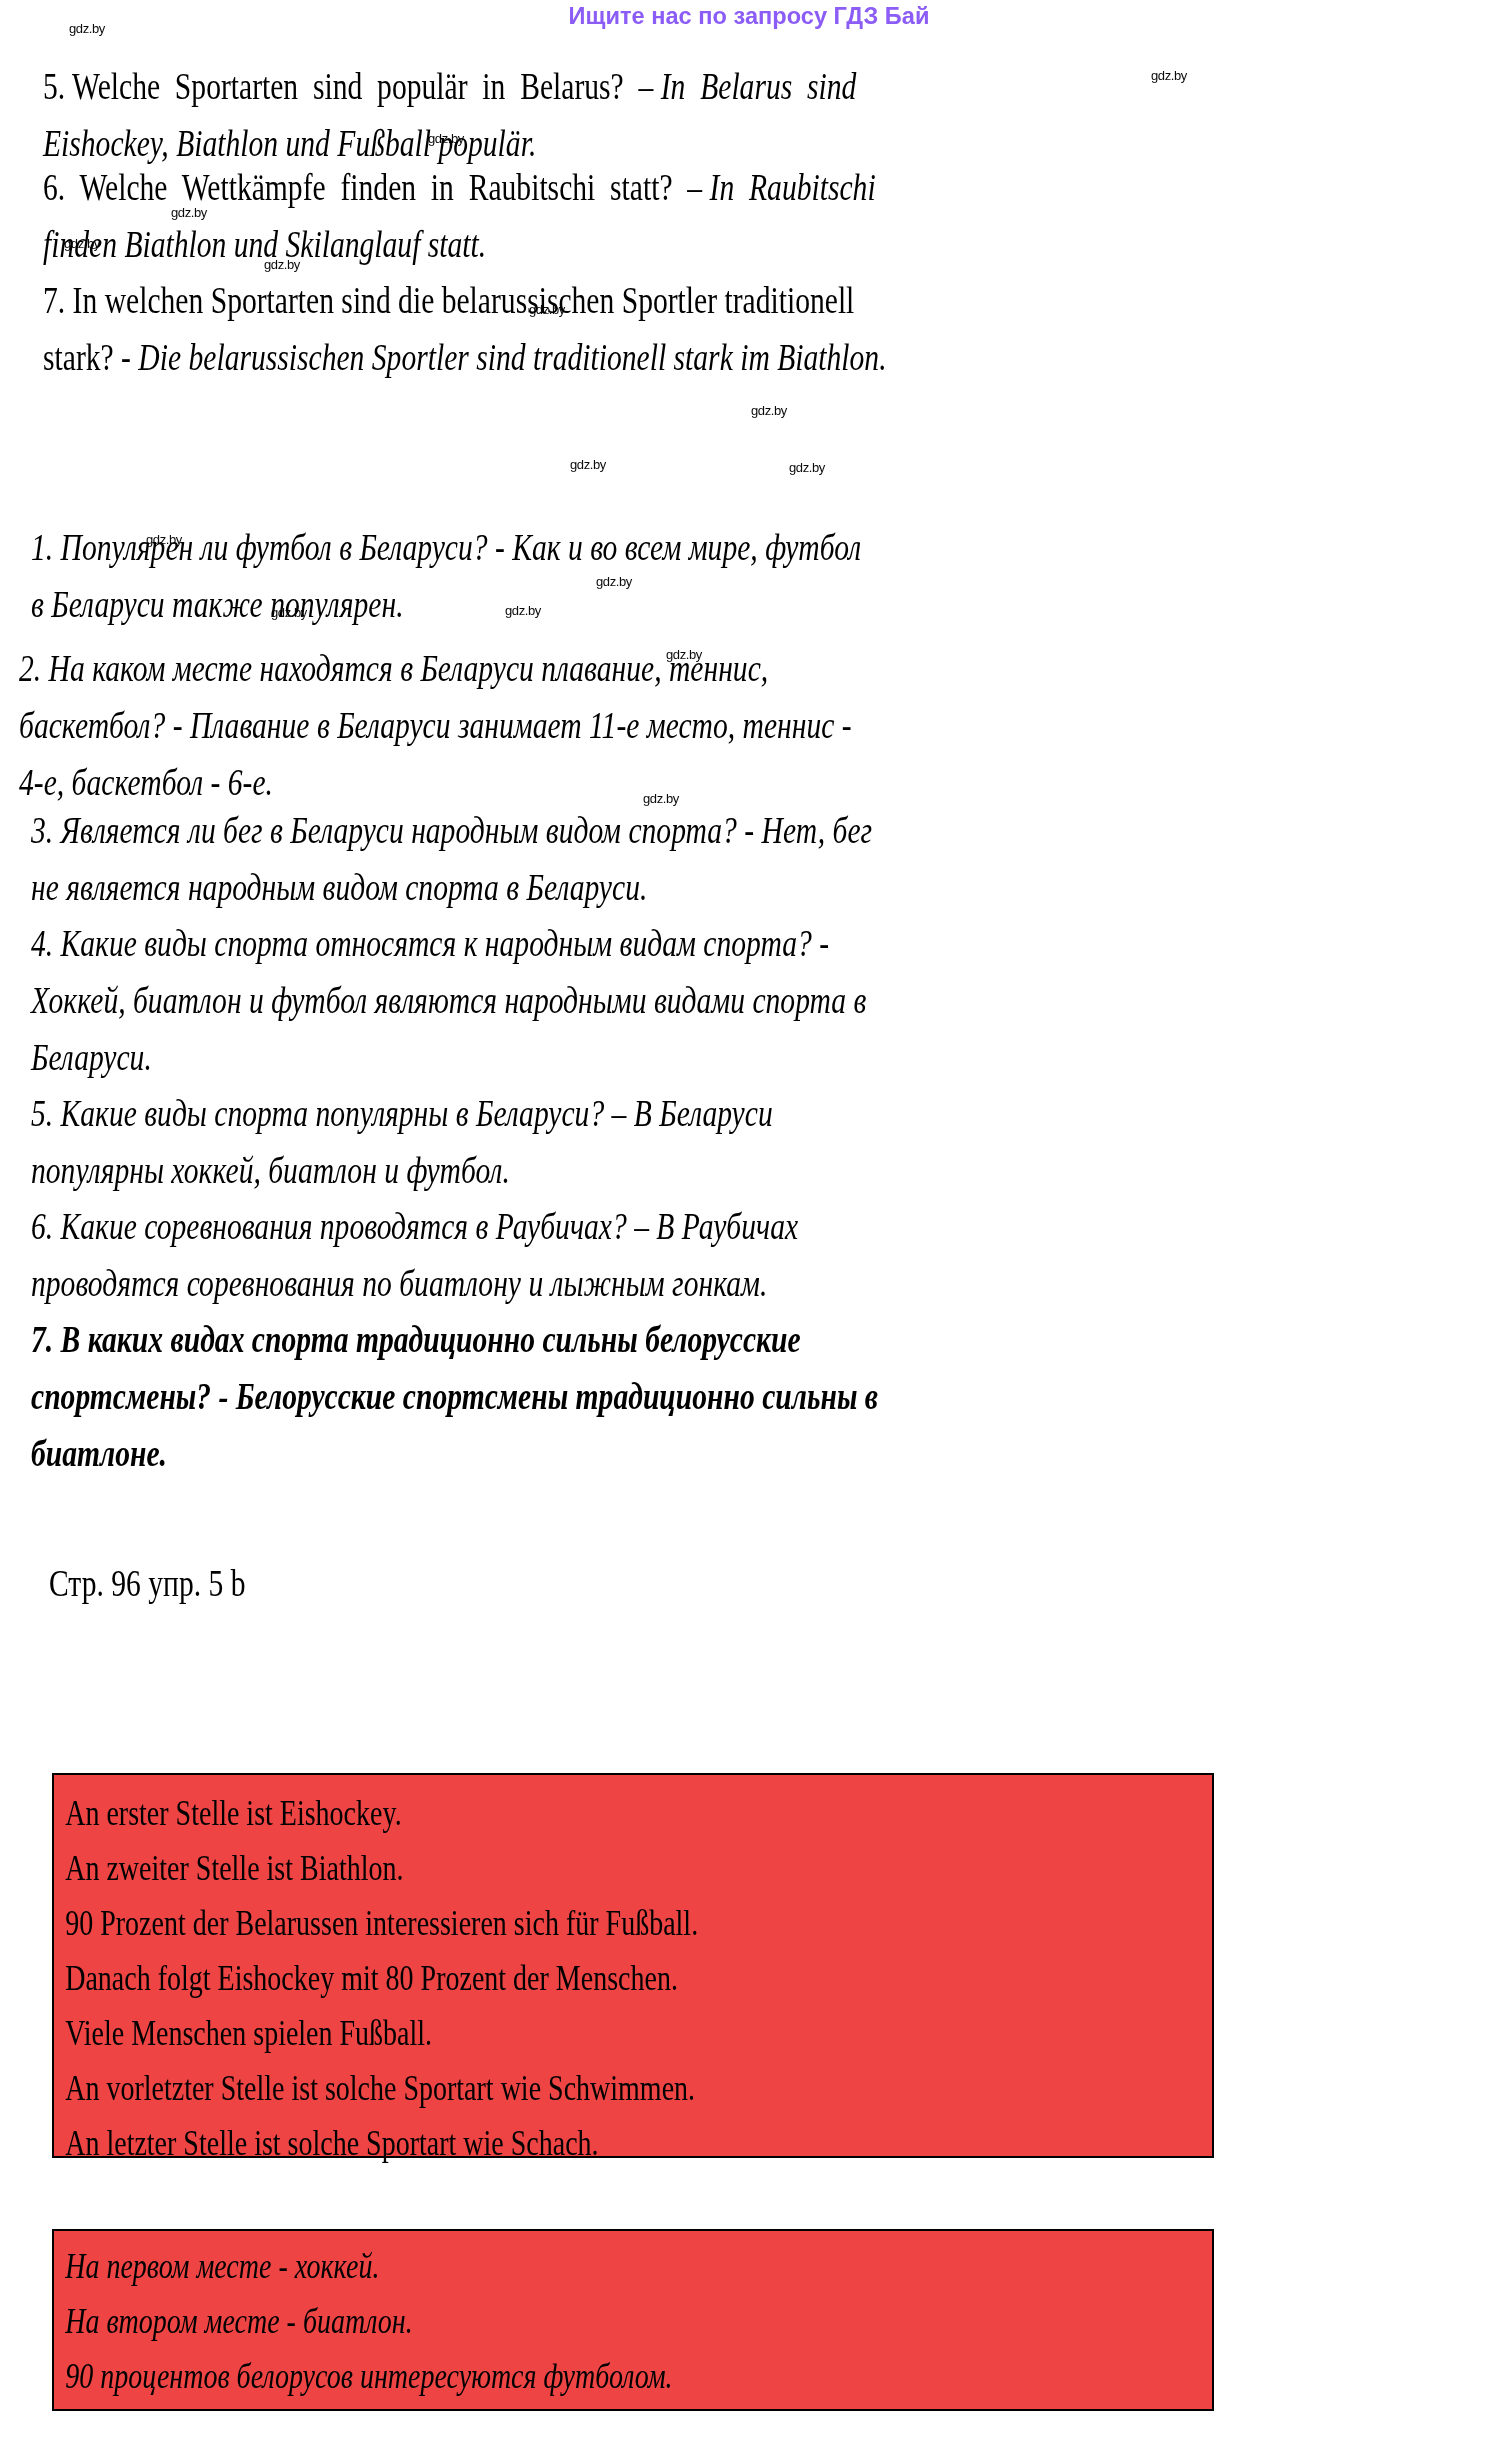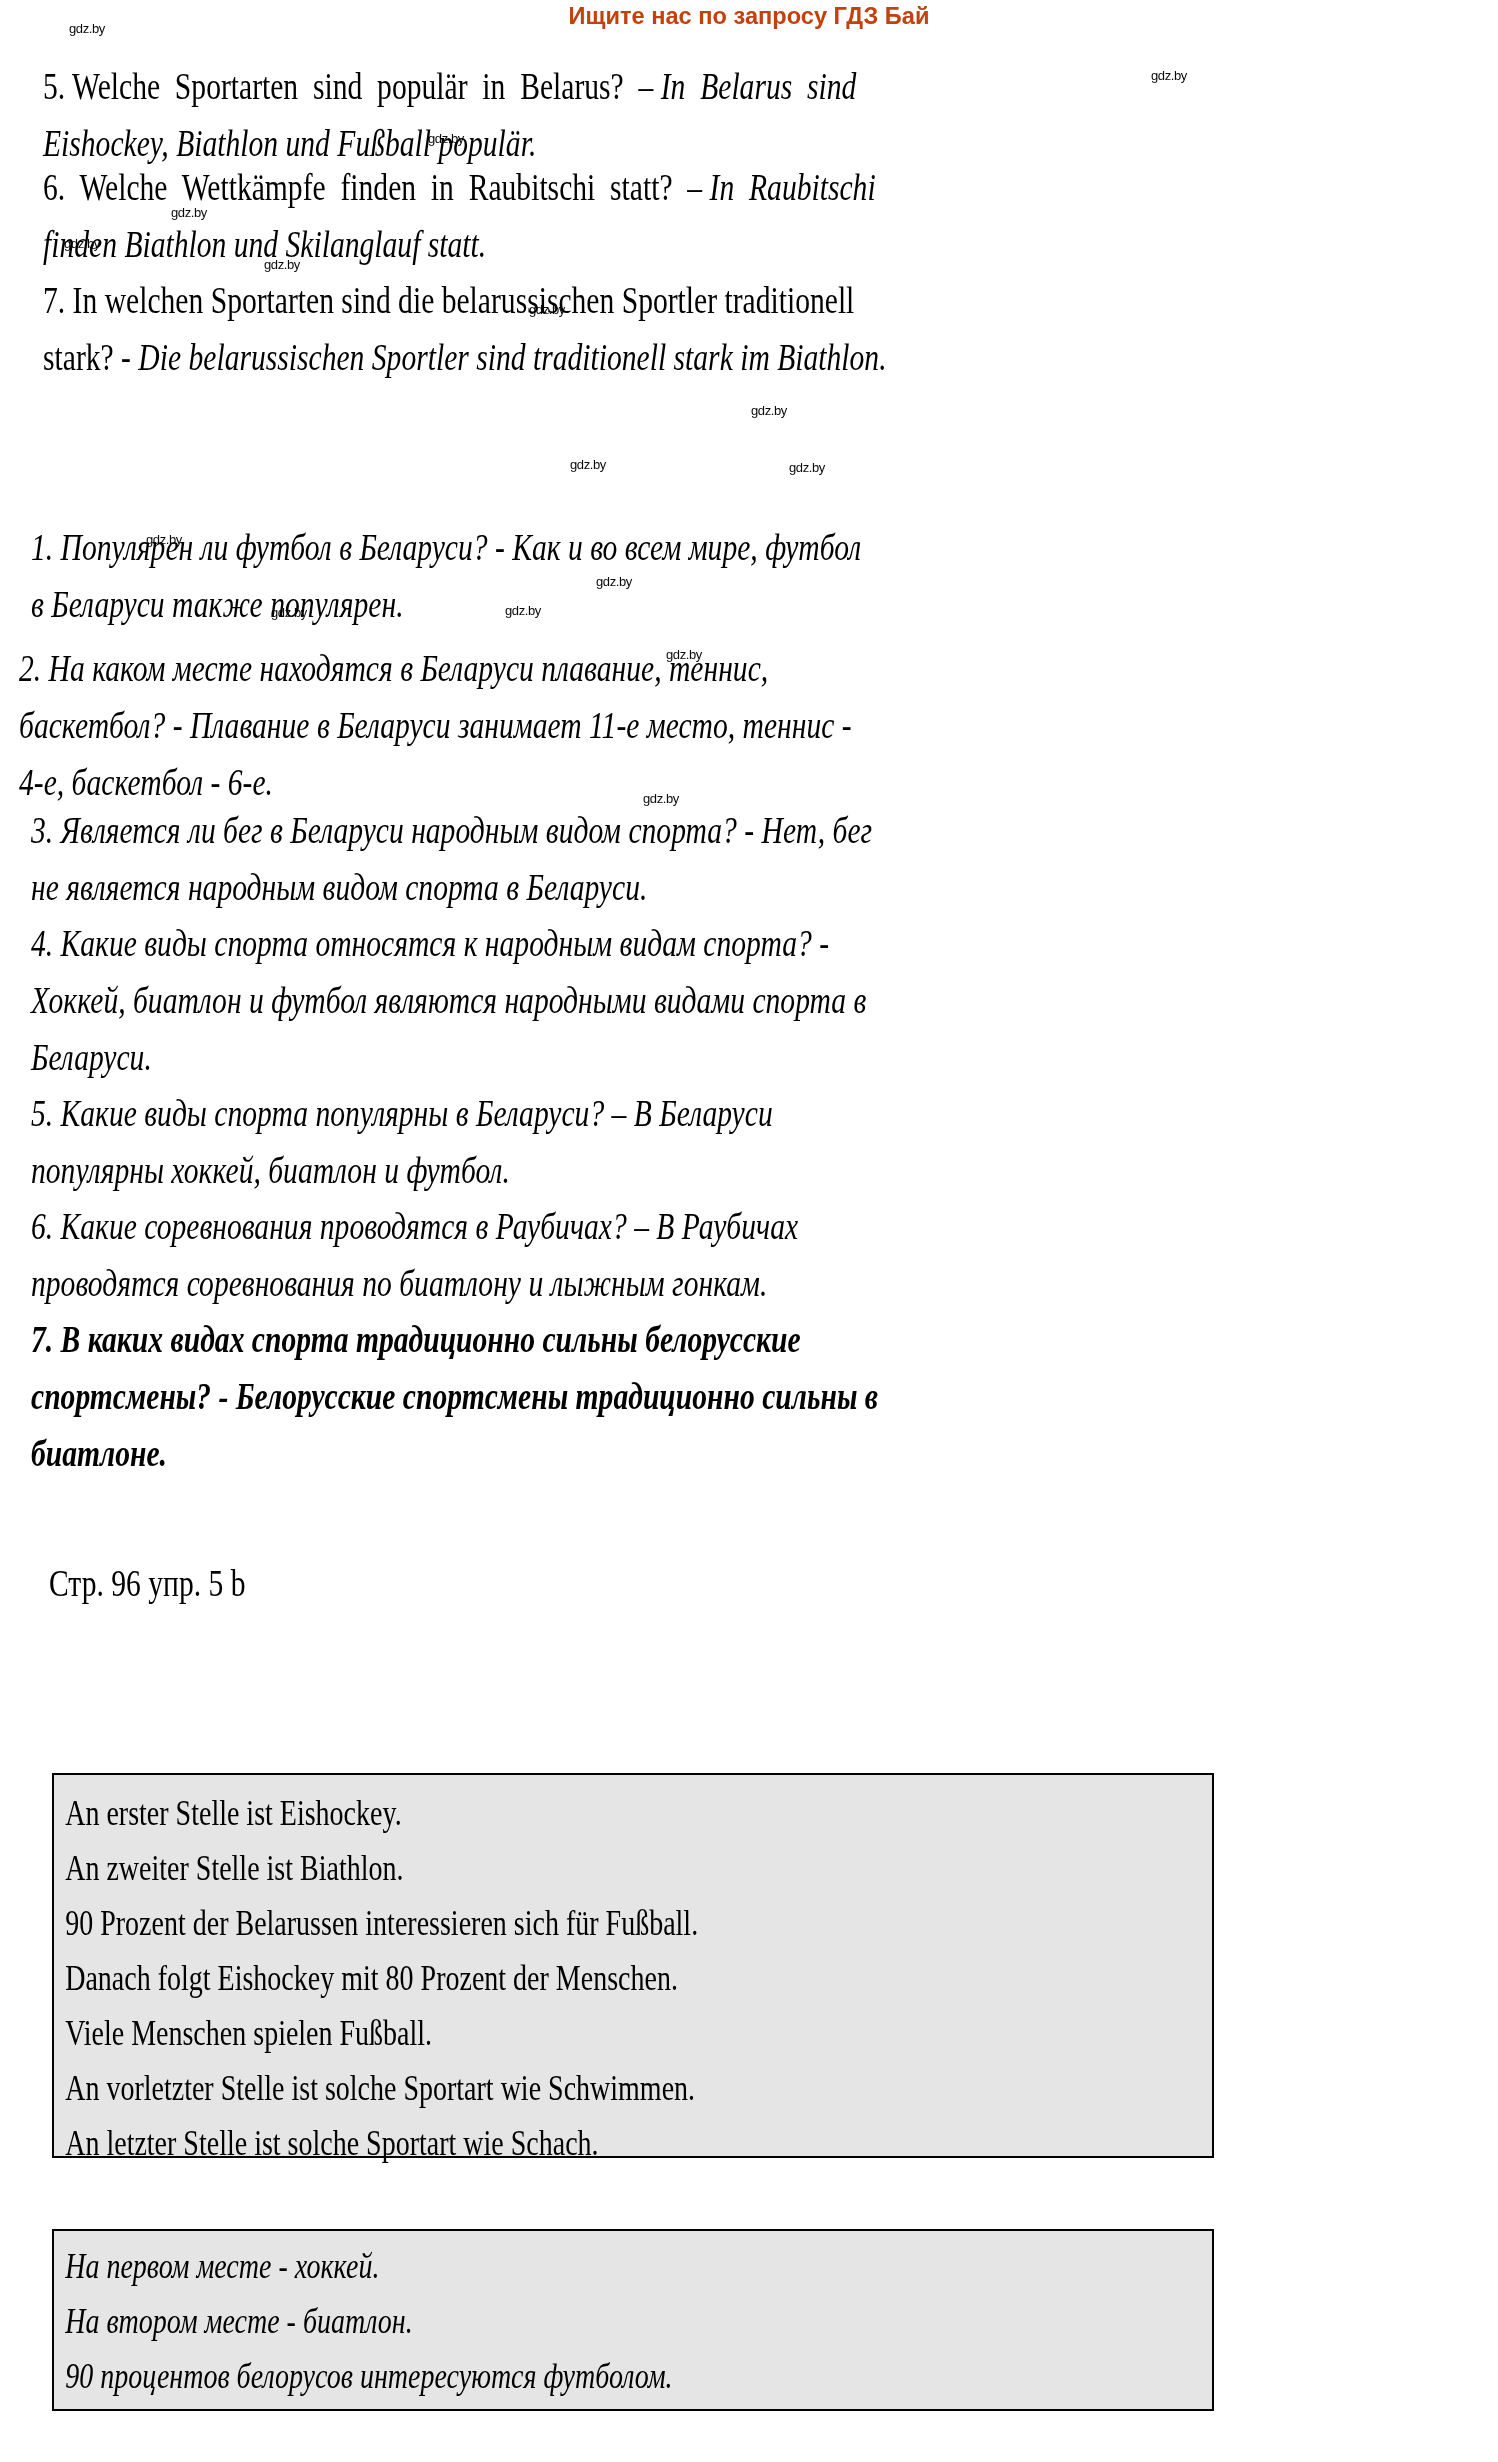--- a/index.html
+++ b/index.html
@@ -71,21 +71,21 @@
 
   
   .seg { white-space: pre; }
   .seg.i { font-style: italic; }
   .seg.r { font-style: normal; }
 
   
   .answer-box {
     position: absolute;
     border: 2.4px solid #000000;
-    background: #e5e5e5;
+    background: #ef4444;
     box-sizing: border-box;
   }
   .answer-box .bx-ln {
     font-family: "Liberation Serif", serif;
     font-size: 35px;
     line-height: 55px;
     white-space: nowrap;
     transform: scaleX(0.80);
     transform-origin: left center;
     width: 1462px;
@@ -106,21 +106,21 @@
     font-weight: bold;
     font-size: 21px;
     white-space: nowrap;
   }
 </style>
 </head>
 <body>
 
 <div class="page">
 
-  <div class="promo-header" style="color: #c2410c;">Ищите нас по запросу ГДЗ Бай</div>
+  <div class="promo-header" style="color: #8b5cf6;">Ищите нас по запросу ГДЗ Бай</div>
 
   <div id="watermark-layer">
       <div class="wm" style="left: 69px; top: 22px; color: rgb(11, 11, 11);">gdz.by</div>
       <div class="wm" style="left: 1151px; top: 69px; color: rgb(11, 11, 11);">gdz.by</div>
       <div class="wm" style="left: 428px; top: 132px; color: rgb(11, 11, 11);">gdz.by</div>
       <div class="wm" style="left: 171px; top: 206px; color: rgb(11, 11, 11);">gdz.by</div>
       <div class="wm" style="left: 64px; top: 237px; color: rgb(11, 11, 11);">gdz.by</div>
       <div class="wm" style="left: 264px; top: 258px; color: rgb(11, 11, 11);">gdz.by</div>
       <div class="wm" style="left: 529px; top: 303px; color: rgb(11, 11, 11);">gdz.by</div>
       <div class="wm" style="left: 570px; top: 458px; color: rgb(11, 11, 11);">gdz.by</div>

